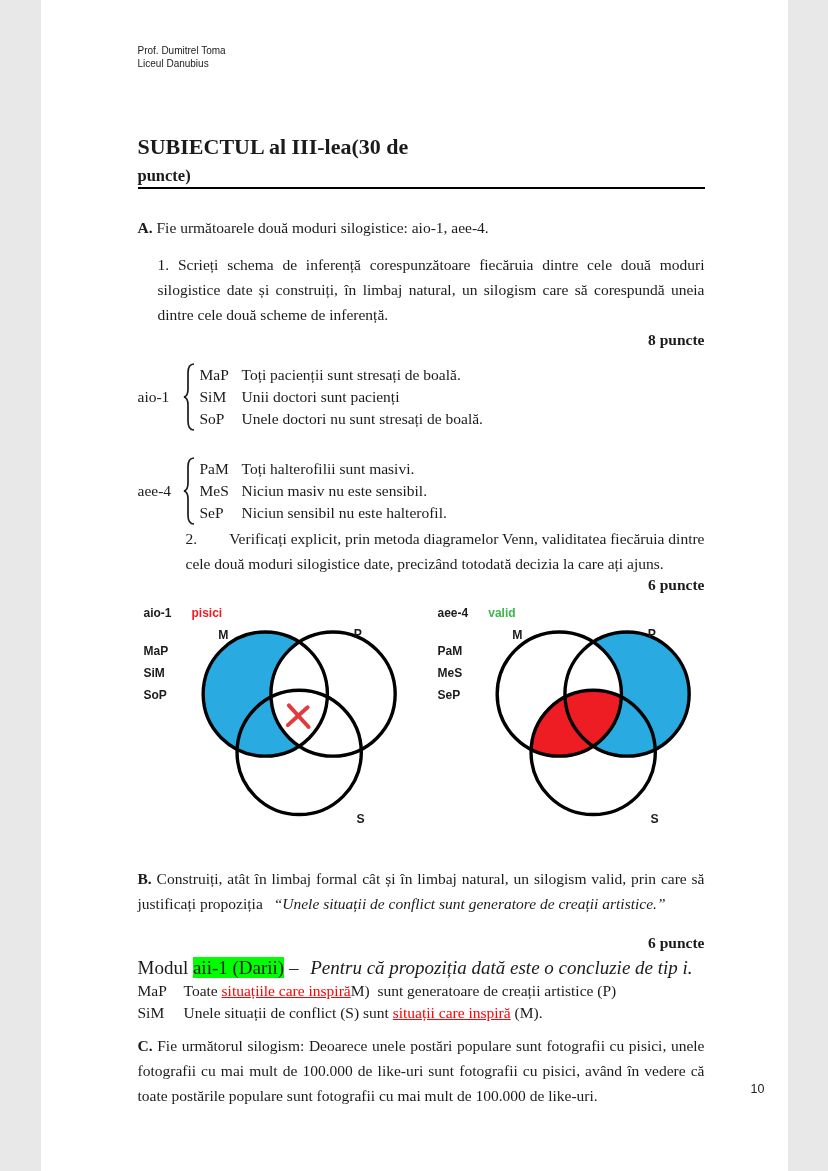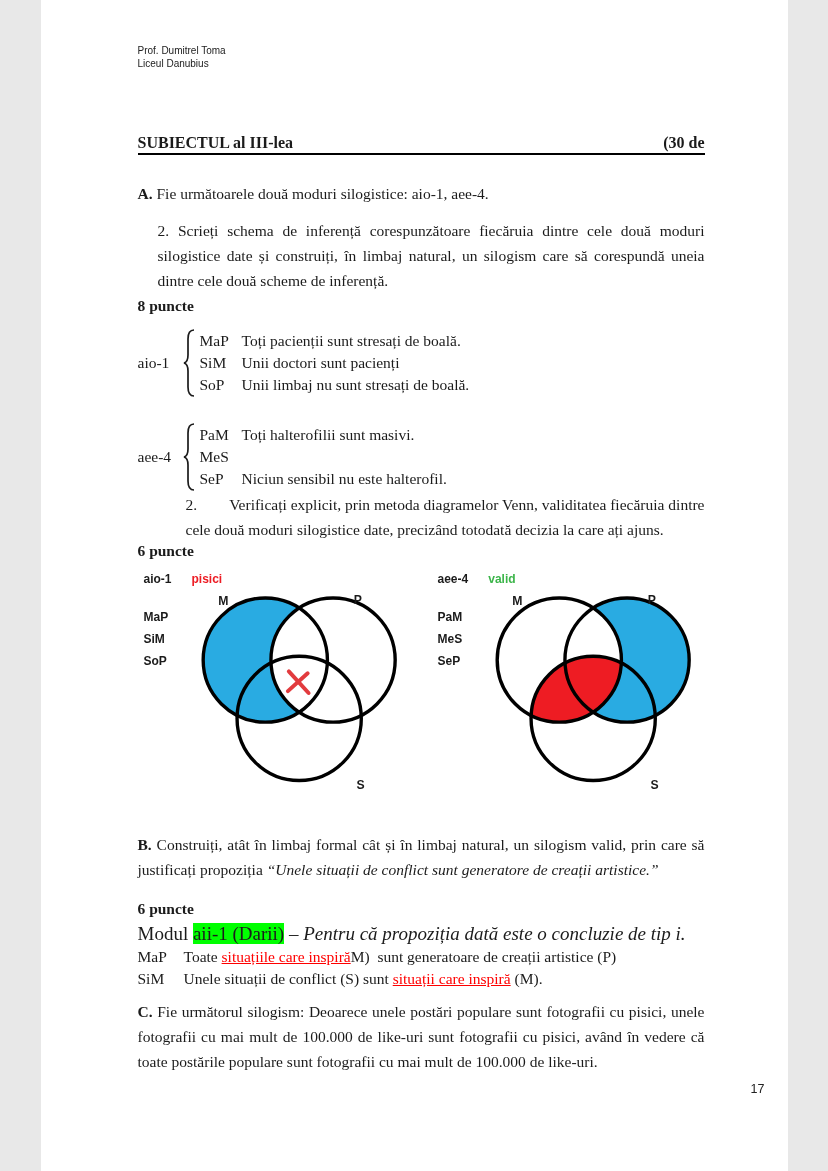--- a/index.html
+++ b/index.html
@@ -8,34 +8,34 @@
     width:747px; height:1171px;
     margin:0 auto;
     background:#ffffff;
     font-family:"Liberation Serif", serif;
     color:var(--text, #1b1b1b);
     box-sizing:border-box;
     padding:44px 83px 0 97px;
     overflow:hidden;
   }
   .b { font-weight:bold; }
-  .i { font-style:italic; }
+  .i { font-style:italic;margin-left:7px; }
 
   .doc-header { font-family:"Liberation Sans", sans-serif; font-size:10px; line-height:13px; color:#222; }
 
   .title-block { margin-top:64px; border-bottom:2.5px solid #000; padding-bottom:1px; }
-  .title-row1 { display:flex; justify-content:space-between; font-size:16px; font-weight:bold; }
+  .title-row1 { display:flex; font-size:22px; font-weight:bold; }
   .title-row2 { font-size:16.5px; font-weight:bold; margin-top:6px; }
 
   .para { margin:0; font-size:15.5px; line-height:25px; }
   .jst { text-align:justify; }
 
   .a-intro { margin-top:26px; }
   .q1 { margin-top:12px; padding-left:20px; }
-  .points { font-size:15.5px; font-weight:bold; text-align:left; margin-top:4px; }
+  .points { font-size:15.5px; font-weight:bold; text-align:right; margin-top:4px; }
 
   .schema { display:flex; align-items:center; margin-top:13px; }
   .schema-mode { font-size:15.5px; width:44px; flex:none; }
   .brace-svg { flex:none; margin-right:4px; }
   .schema-rows { font-size:15.5px; line-height:22px; }
   .srow { display:grid; grid-template-columns:42px 1fr; }
   .schema2 { margin-top:24px; }
 
   .q2 { padding-left:48px; }
   .q2 .gapl { margin-left:32px; }
@@ -73,60 +73,62 @@
   <div class="doc-header">
     <div>Prof. Dumitrel Toma</div>
     <div>Liceul Danubius</div>
   </div>
 
   <div class="title-block">
     <div class="title-row1">
       <span>SUBIECTUL al III-lea</span>
       <span>(30 de</span>
     </div>
+    <div class="title-row2">puncte)</div>
   </div>
 
   <p class="para a-intro"><span class="b">A.</span><span> Fie următoarele două moduri silogistice: aio-1, aee-4.</span></p>
 
-  <p class="para jst q1">2. Scrieți schema de inferență corespunzătoare fiecăruia dintre cele două moduri silogistice date și construiți, în limbaj natural, un silogism care să corespundă uneia dintre cele două scheme de inferență.</p>
+  <p class="para jst q1">1. Scrieți schema de inferență corespunzătoare fiecăruia dintre cele două moduri silogistice date și construiți, în limbaj natural, un silogism care să corespundă uneia dintre cele două scheme de inferență.</p>
   <div class="points">8 puncte</div>
 
   <div class="schema">
     <span class="schema-mode">aio-1</span>
     <svg class="brace-svg" width="14" height="70" viewBox="0 0 14 70">
       <path d="M12 2 Q6 2 6 11 L6 27 Q6 34 2 35 Q6 36 6 43 L6 59 Q6 68 12 68" stroke="#1b1b1b" stroke-width="1.7" fill="none"></path>
     </svg>
     <div class="schema-rows">
       <div class="srow">
           <span>MaP</span>
           <span>Toți pacienții sunt stresați de boală.</span>
         </div>
       <div class="srow">
           <span>SiM</span>
           <span>Unii doctori sunt pacienți</span>
         </div>
       <div class="srow">
           <span>SoP</span>
-          <span>Unii limbaj nu sunt stresați de boală.</span>
+          <span>Unele doctori nu sunt stresați de boală.</span>
         </div>
     </div>
   </div>
 
   <div class="schema schema2">
     <span class="schema-mode">aee-4</span>
     <svg class="brace-svg" width="14" height="70" viewBox="0 0 14 70">
       <path d="M12 2 Q6 2 6 11 L6 27 Q6 34 2 35 Q6 36 6 43 L6 59 Q6 68 12 68" stroke="#1b1b1b" stroke-width="1.7" fill="none"></path>
     </svg>
     <div class="schema-rows">
       <div class="srow">
           <span>PaM</span>
           <span>Toți halterofilii sunt masivi.</span>
         </div>
       <div class="srow">
           <span>MeS</span>
+          <span>Niciun masiv nu este sensibil.</span>
         </div>
       <div class="srow">
           <span>SeP</span>
           <span>Niciun sensibil nu este halterofil.</span>
         </div>
     </div>
   </div>
 
   <p class="para jst q2"><span>2.</span><span class="gapl">Verificați explicit, prin metoda diagramelor Venn, validitatea fiecăruia dintre cele două moduri silogistice date, precizând totodată decizia la care ați ajuns.</span></p>
   <div class="points points-q2">6 puncte</div>
@@ -218,15 +220,15 @@
         <span>SiM</span>
         <span class="pre-ws"><span>Unele situații de conflict (S) sunt </span><span class="red-ul">situații care inspiră</span><span> (M).</span></span>
       </div>
   </div>
 
   <div class="c-block">
     <p class="para jst"><span class="b">C.</span><span> Fie următorul silogism: Deoarece unele postări populare sunt fotografii cu pisici, unele fotografii cu mai mult de 100.000 de like-uri sunt fotografii cu pisici, având în vedere că toate postările populare sunt fotografii cu mai mult de 100.000 de like-uri.</span></p>
 
   </div>
 
-  <div class="page-number">17</div>
+  <div class="page-number">10</div>
 
 </div>
 
 </body></html>

